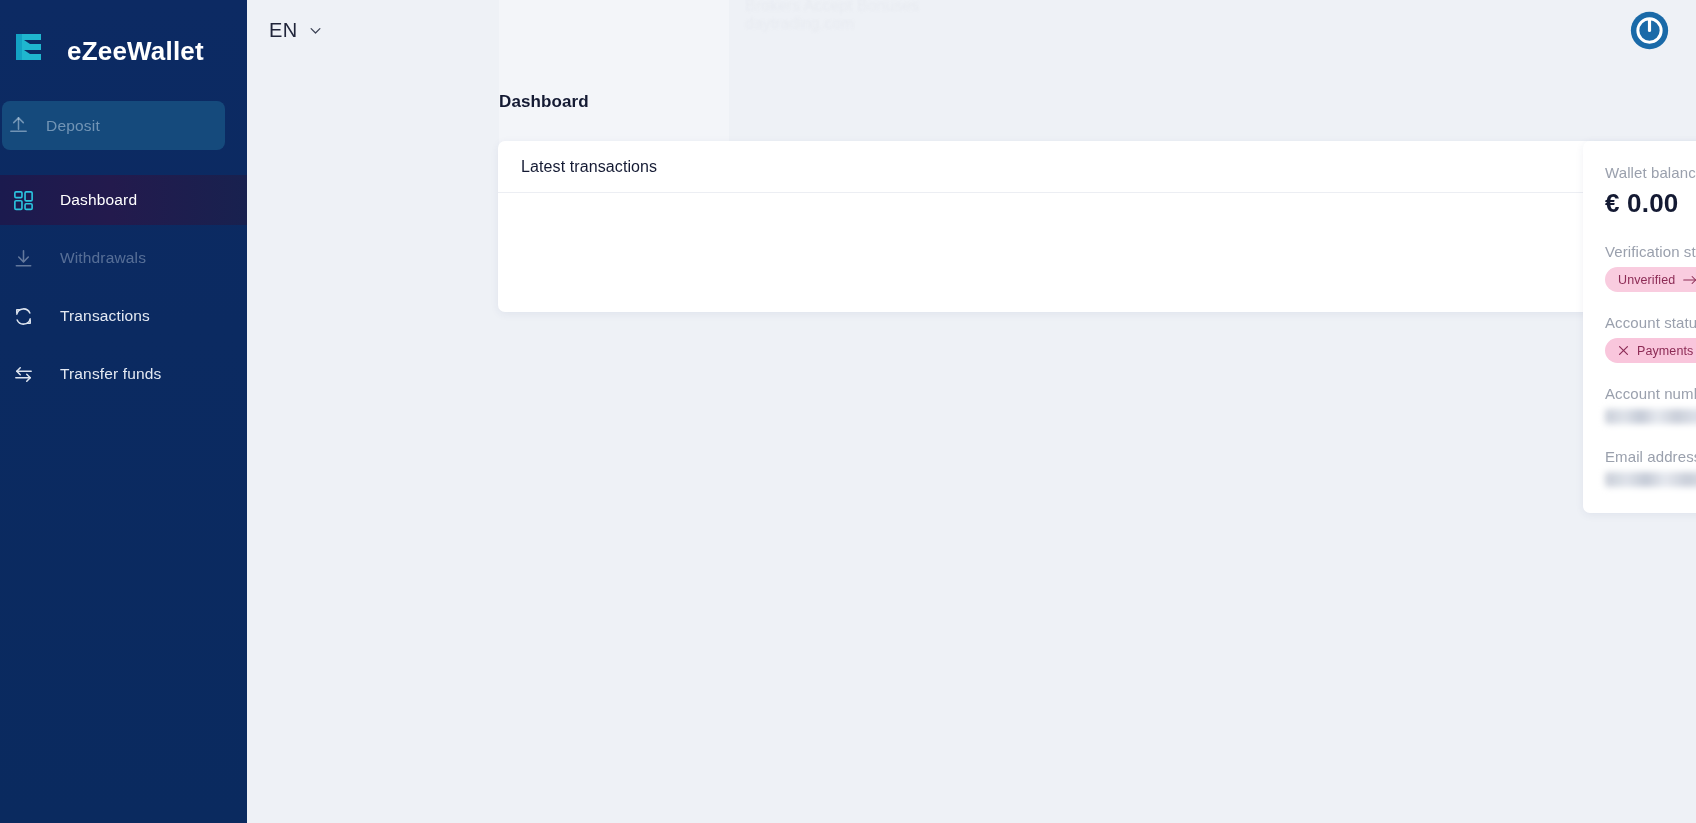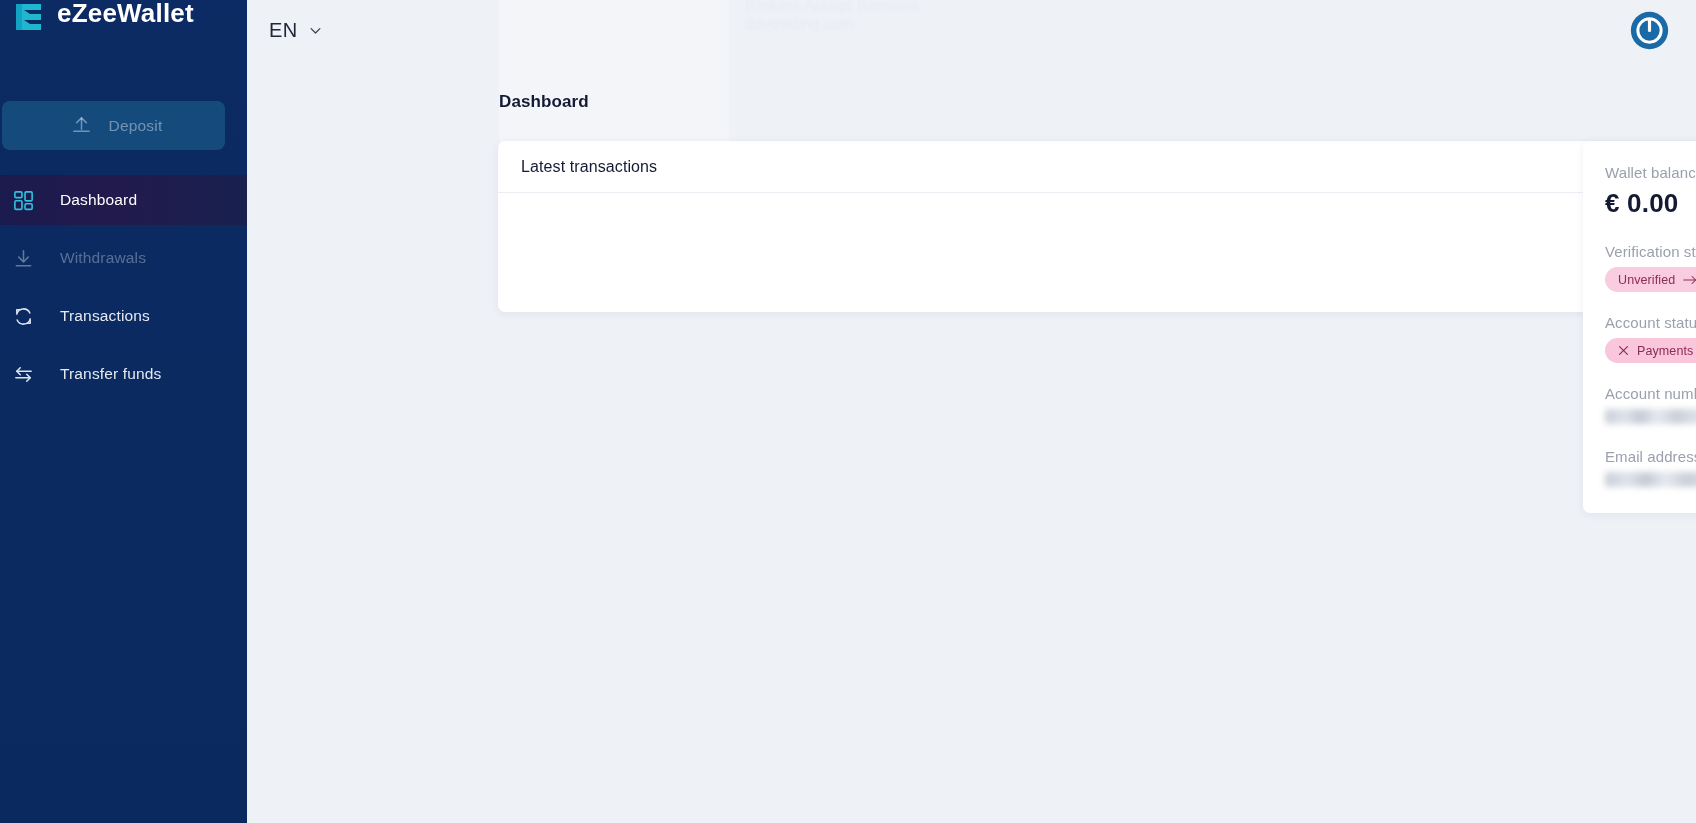--- a/index.html
+++ b/index.html
@@ -11,37 +11,36 @@
   }
   .app { position: relative; width: 1696px; height: 823px; display: flex; }
 
   
   .sidebar {
     width: 247px; height: 823px; flex: 0 0 247px;
     background: linear-gradient(180deg, #0c2a63 0%, #0b2a61 40%, #0a2a5f 100%);
     position: relative; z-index: 30;
   }
   .logo-row {
-    height: 64px; display: flex; align-items: flex-start; gap: 11px;
+    height: 64px; display: flex; align-items: flex-end; gap: 21px;
     padding-left: 11px;
   }
   .logo-mark { width: 35px; height: 34px; flex: 0 0 35px; }
   .logo-text {
     color: #ffffff; font-size: 26px; font-weight: bold;
     letter-spacing: 0.2px; line-height: 1;
   }
 
   .deposit-btn {
     margin: 37px 22px 0 2px;
     height: 49px; border-radius: 8px;
     background: rgba(35, 120, 160, 0.42);
     display: flex; align-items: center; gap: 16px;
     padding-left: 5px;
     cursor: default;
-    justify-content: center;
   }
   .deposit-btn .lbl {
     color: rgba(190, 210, 228, 0.55);
     font-size: 15.5px; letter-spacing: 0.2px;
   }
   .ico { flex: 0 0 auto; display: flex; align-items: center; justify-content: center; }
 
   .nav { margin-top: 25px; }
   .nav-item {
     height: 50px; display: flex; align-items: center; gap: 25px;

